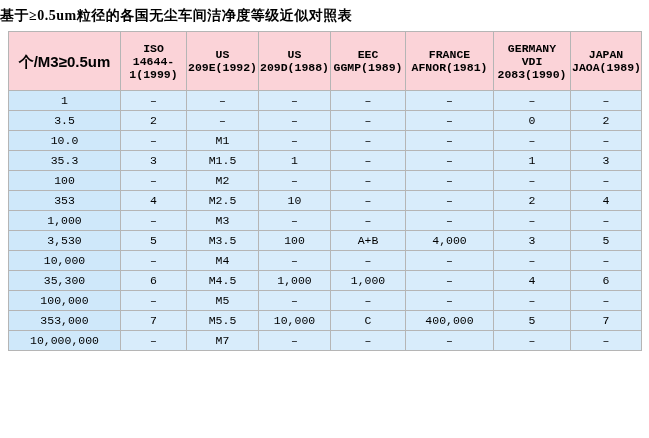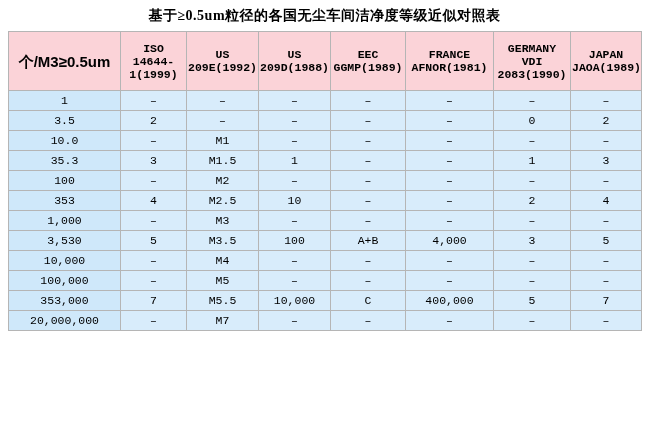--- a/index.html
+++ b/index.html
@@ -13,21 +13,21 @@
     font-family: "Liberation Sans", sans-serif;
     overflow: hidden;
   }
   .page {
     position: relative;
     width: 649px;
     height: 438px;
     box-sizing: border-box;
   }
   .title {
-    text-align: center;
+    text-align: left;
     font-size: 14px;
     font-weight: bold;
     color: #000000;
     padding-top: 7px;
     padding-bottom: 6px;
     letter-spacing: 0.5px;
     font-family: "Liberation Serif", serif;
   }
   .table-wrap {
     padding: 0 8px;
@@ -222,41 +222,51 @@
             <td class="c0">10,000</td>
             <td>–</td>
             <td>M4</td>
             <td>–</td>
             <td>–</td>
             <td>–</td>
             <td>–</td>
             <td>–</td>
           </tr>
         <tr>
+            <td class="c0">35,300</td>
+            <td>6</td>
+            <td>M4.5</td>
+            <td>1,000</td>
+            <td>1,000</td>
+            <td>–</td>
+            <td>4</td>
+            <td>6</td>
+          </tr>
+        <tr>
             <td class="c0">100,000</td>
             <td>–</td>
             <td>M5</td>
             <td>–</td>
             <td>–</td>
             <td>–</td>
             <td>–</td>
             <td>–</td>
           </tr>
         <tr>
             <td class="c0">353,000</td>
             <td>7</td>
             <td>M5.5</td>
             <td>10,000</td>
             <td>C</td>
             <td>400,000</td>
             <td>5</td>
             <td>7</td>
           </tr>
         <tr>
-            <td class="c0">20,000,000</td>
+            <td class="c0">10,000,000</td>
             <td>–</td>
             <td>M7</td>
             <td>–</td>
             <td>–</td>
             <td>–</td>
             <td>–</td>
             <td>–</td>
           </tr>
       </tbody>
     </table>

